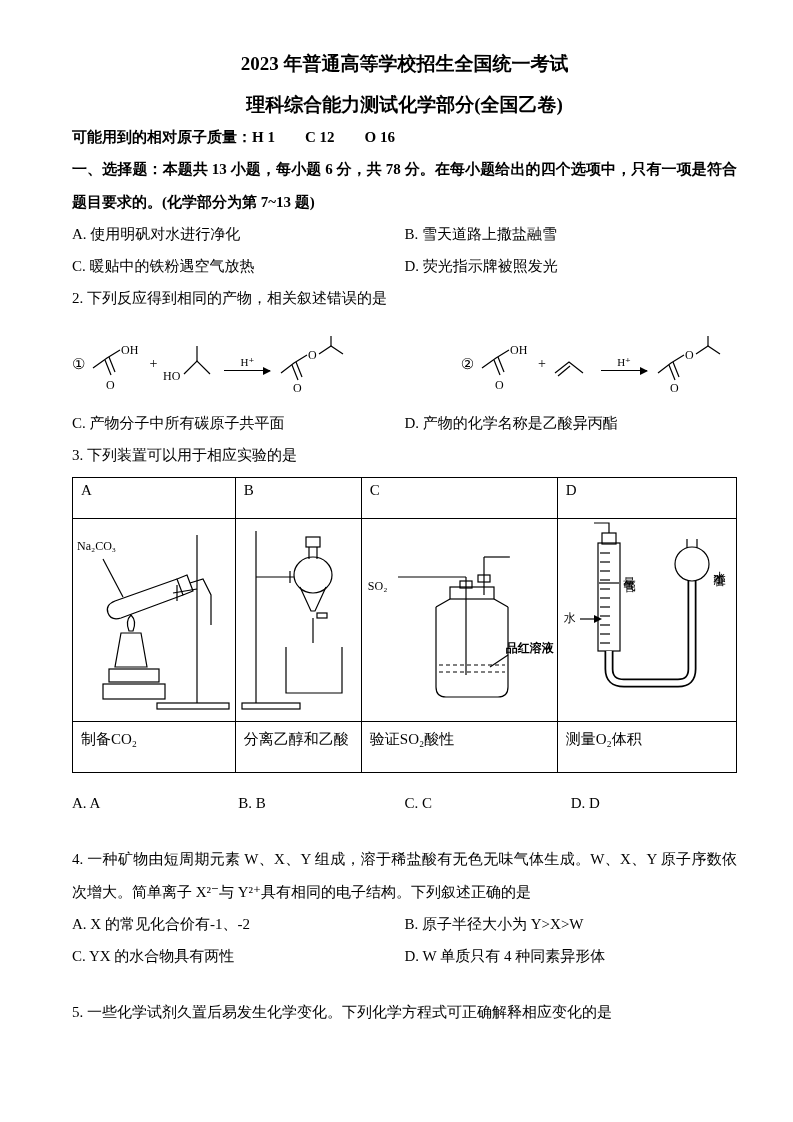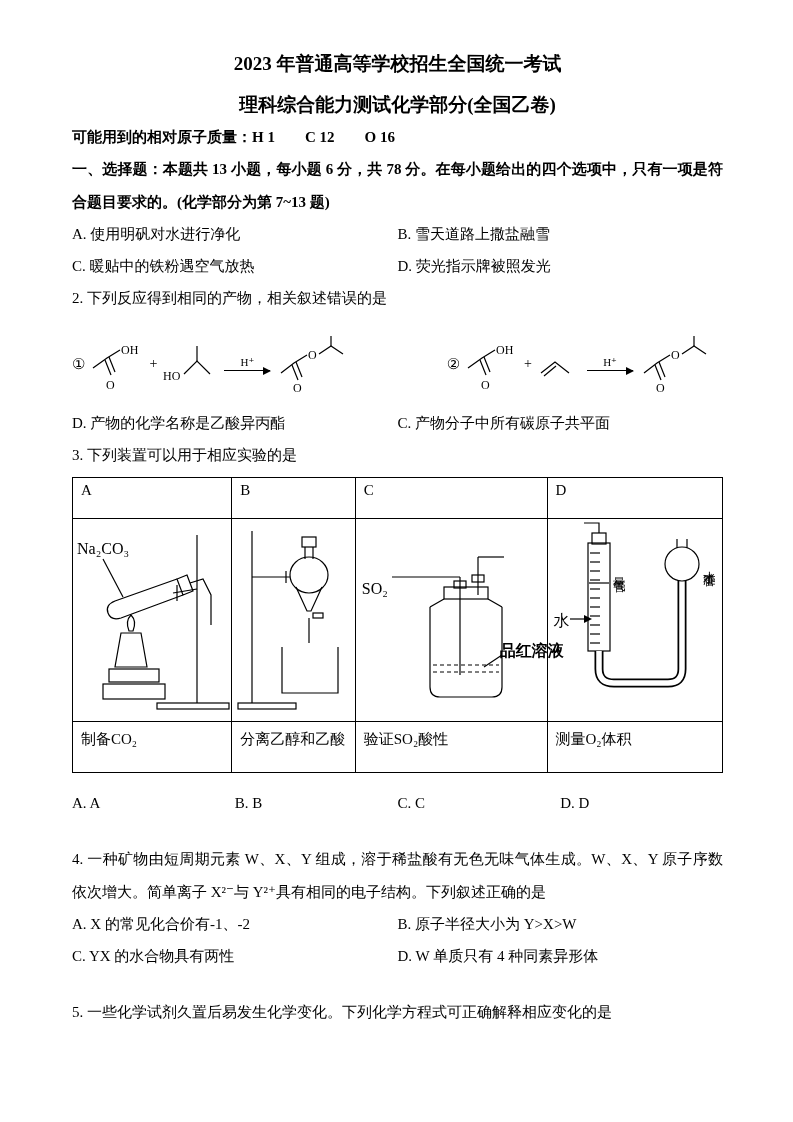--- a/index.html
+++ b/index.html
@@ -1,21 +1,21 @@
 <!DOCTYPE html>
 <html><head>
 <meta charset="utf-8">
 <style>
   html,body { margin:0; padding:0; background:#ffffff; }
   .page {
     position:relative;
     width:793px; height:1122px;
     margin:0 auto;
     box-sizing:border-box;
-    padding:50px 70px 30px 72px;
+    padding:50px 56px 30px 72px;
     background:#fff;
     color:#000;
     font-family:"Liberation Serif","DejaVu Serif",serif;
     font-size:15px;
     overflow:hidden;
   }
   .exam-title { margin:0 0 12px; text-align:center; font-size:19px; font-weight:bold; line-height:1.5; }
   .exam-subtitle { margin:0 0 2px; text-align:center; font-size:19px; font-weight:bold; line-height:1.5;font-family:Liberation Serif, serif; }
   p { margin:0; line-height:2.15; }
   .bold { font-weight:bold; }
@@ -48,21 +48,21 @@
   table.apparatus td { border:1px solid #000; vertical-align:top; }
   td.hdr { height:32px; padding:4px 8px; font-size:15px; }
   td.cap { height:36px; padding:8px 8px 6px; font-size:15px; }
   td.img { height:202px; padding:0; vertical-align:middle; }
   .appcell { position:relative; width:100%; height:202px; }
   .appcell svg { position:absolute; left:0; top:0; }
   .app line, .app path, .app rect, .app circle, .app ellipse { stroke:#000; stroke-width:1.2; fill:none; }
   .app .dash { stroke-dasharray:4 3; }
   .app .hollow-outer { stroke-width:9; }
   .app .hollow-inner { stroke:#fff; stroke-width:5.5; }
-  .hlabel { position:absolute; font-size:16px; line-height:1.2; white-space:nowrap; }
+  .hlabel { position:absolute; font-size:12px; line-height:1.2; white-space:nowrap; }
   .vlabel { position:absolute; writing-mode:vertical-rl; font-size:12.5px; letter-spacing:2px; line-height:1.1; }
 </style>
 </head>
 <body>
 
 <div class="page">
 
   <h1 class="exam-title">2023 年普通高等学校招生全国统一考试</h1>
   <h2 class="exam-subtitle">理科综合能力测试化学部分(全国乙卷)</h2>
 
@@ -136,22 +136,22 @@
         <path class="bond" d="M18,27 L24,42"></path>
         <text class="clabel" x="15" y="57">O</text>
         <text class="clabel" x="30" y="24">O</text>
         <path class="bond" d="M41,19 L53,11 L65,19"></path>
         <path class="bond" d="M53,11 L53,1"></path>
       </svg>
     </div>
   </div>
 
   <div class="opt-row">
+    <span class="opt">C. 产物分子中所有碳原子共平面</span>
     <span class="opt">D. 产物的化学名称是乙酸异丙酯</span>
-    <span class="opt">C. 产物分子中所有碳原子共平面</span>
   </div>
 
   <p>3. 下列装置可以用于相应实验的是</p>
 
   <table class="apparatus">
     <colgroup>
       <col style="width:24.5%">
         <col style="width:19%">
         <col style="width:29.5%">
         <col style="width:27%">

